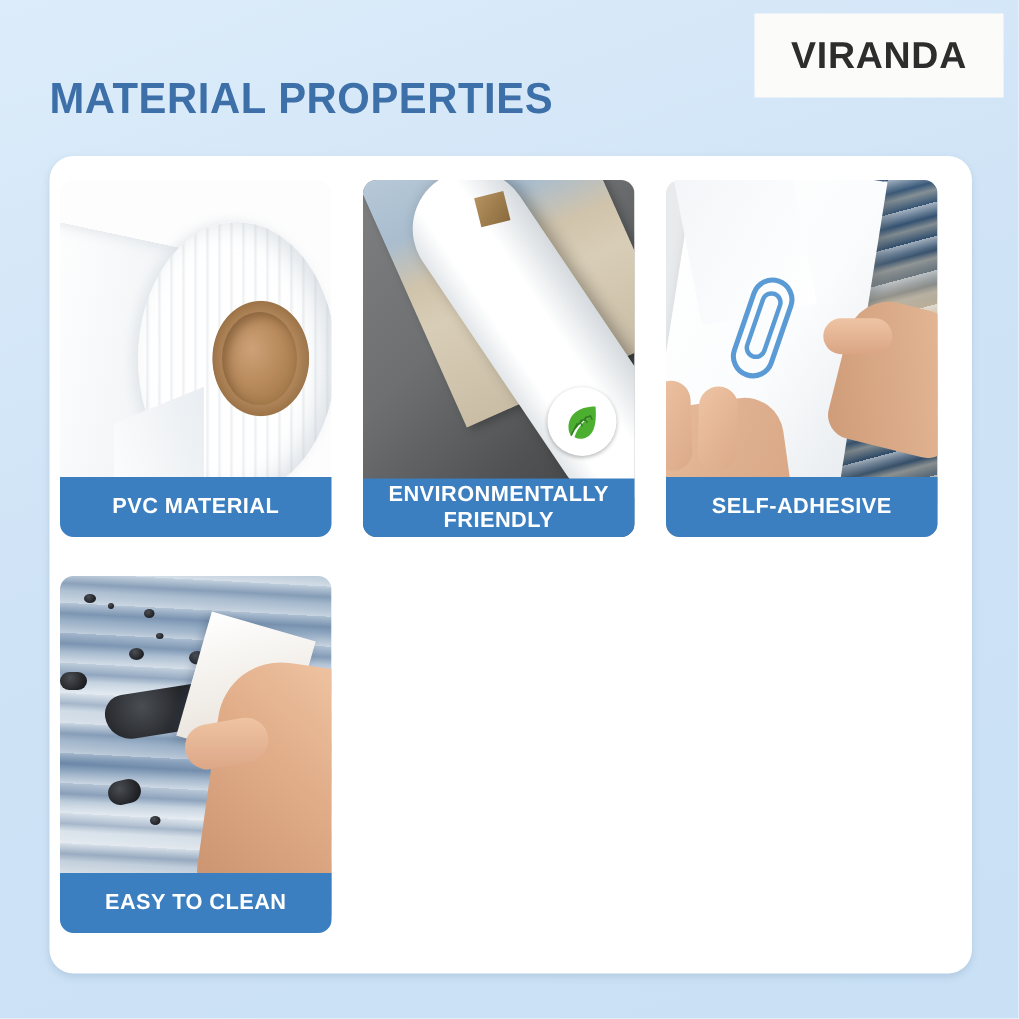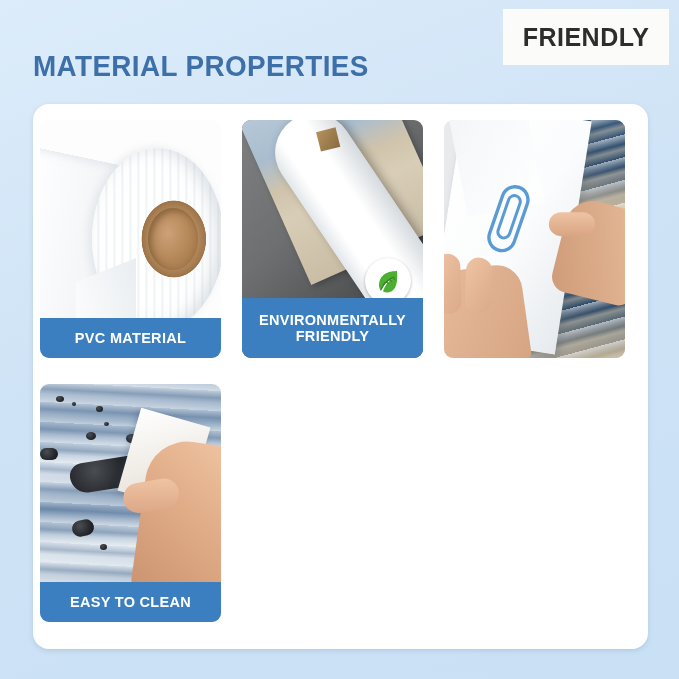--- a/index.html
+++ b/index.html
@@ -56,21 +56,21 @@
     position:absolute;left:0;bottom:0;width:181px;
     background:#3b7fc0;
     border-radius:0 0 9px 9px;
     color:#ffffff;
     font-size:14.5px;font-weight:bold;letter-spacing:.3px;
     display:flex;align-items:center;justify-content:center;
     text-align:center;line-height:1.12;
     box-sizing:border-box;
   }
   .label.one{height:40px;}
-  .label.two{height:60px;}
+  .label.two{height:39px;}
 
   
 
   
   .pvc-bg{position:absolute;inset:0;background:#fdfdfd;}
   .pvc-sheet{
     position:absolute;left:-10px;top:40px;width:130px;height:180px;
     background:linear-gradient(100deg,#ffffff 0%,#f4f6f8 45%,#e8ecf0 100%);
     transform:skewY(12deg);
     box-shadow:inset -6px 0 10px rgba(190,200,210,.55);
@@ -259,21 +259,21 @@
     position:absolute;left:0;bottom:38px;width:100%;height:14px;
     background:linear-gradient(180deg,#ffffff,#eceeef);
   }
 </style>
 </head>
 <body>
 
 <div id="root">
 
   <div class="brand-box">
-    <span class="brand-text">FRIENDLY</span>
+    <span class="brand-text">VIRANDA</span>
   </div>
 
   <div class="page-title">MATERIAL PROPERTIES</div>
 
   <div class="panel"></div>
 
   <div class="grid">
 
     <div class="card">
       <div class="card-img">
@@ -316,20 +316,21 @@
           <div class="sa-clip">
             <svg width="34" height="74" viewBox="0 0 34 74" aria-hidden="true">
               <rect x="4" y="4" width="26" height="66" rx="13" fill="none" stroke="#5b9bd5" stroke-width="3.4"></rect>
               <rect x="11" y="13" width="12" height="44" rx="6" fill="none" stroke="#5b9bd5" stroke-width="3"></rect>
             </svg>
           </div>
         </div>
         <div class="sa-hand-l"></div>
         <div class="sa-hand-r"></div>
       </div>
+      <div class="label one">SELF-ADHESIVE</div>
     </div>
 
 
     <div class="card">
       <div class="card-img">
         <div class="ec-bg"></div>
         <div class="stain" style="left:16px;top:12px;width:8px;height:6px;"></div>
         <div class="stain" style="left:32px;top:18px;width:4px;height:4px;"></div>
         <div class="stain" style="left:56px;top:22px;width:7px;height:6px;"></div>
         <div class="stain" style="left:64px;top:38px;width:5px;height:4px;"></div>

